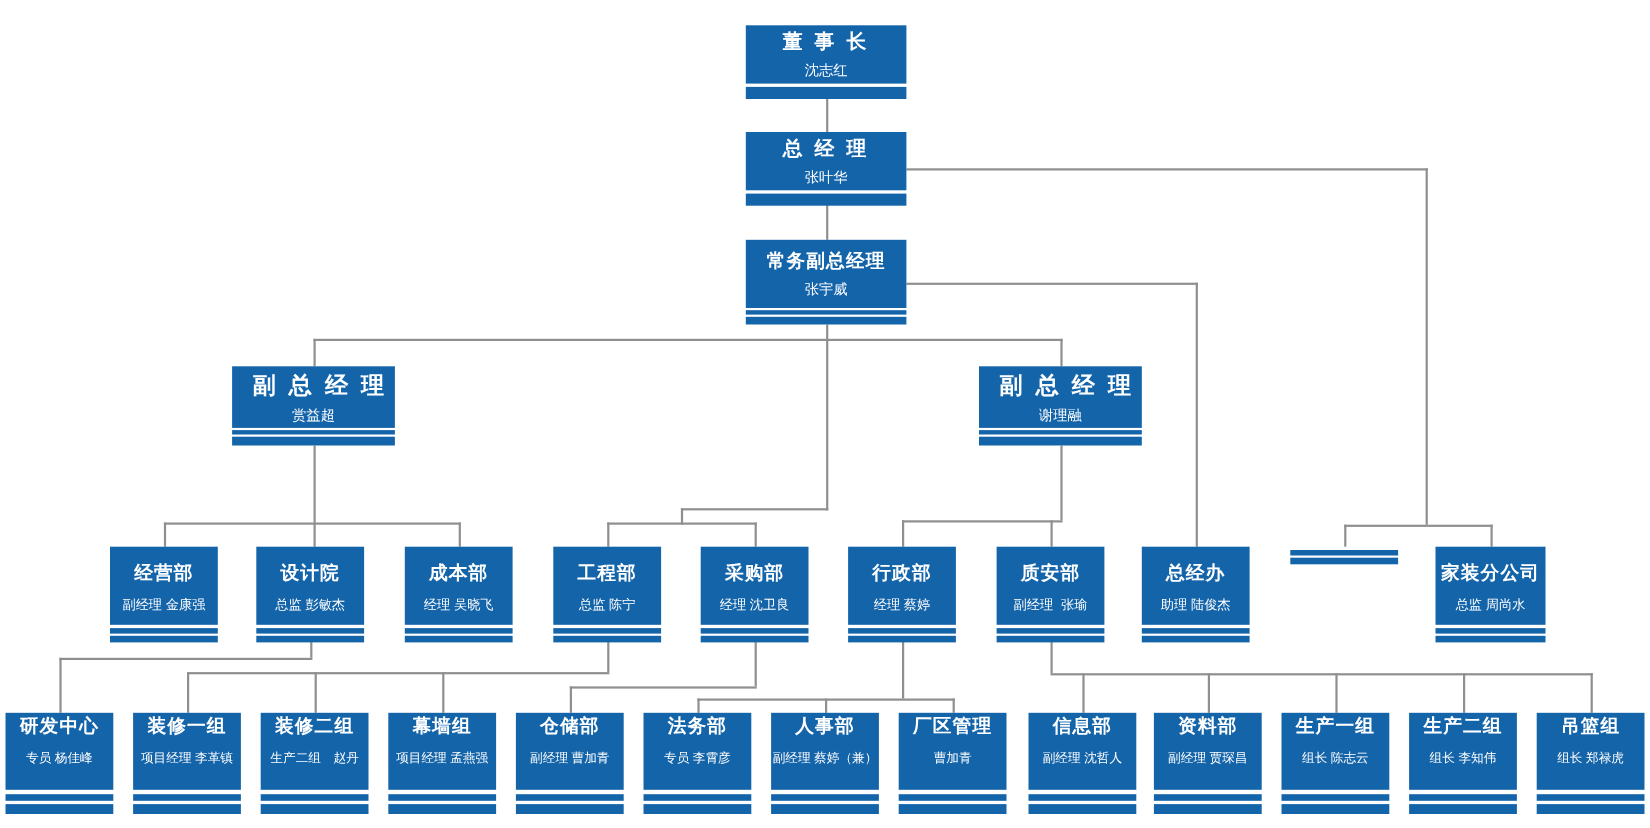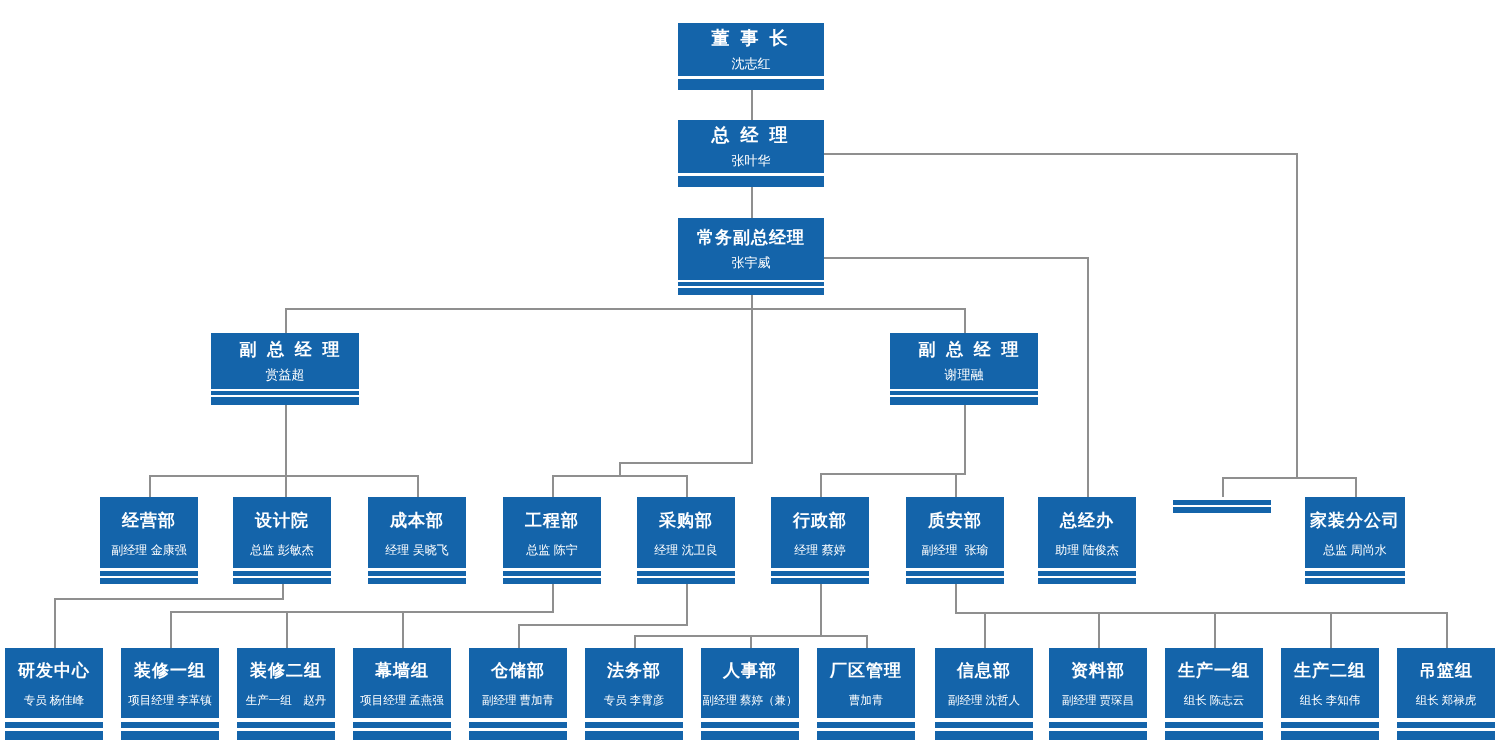--- a/index.html
+++ b/index.html
@@ -18,30 +18,30 @@
   .lv1 .body,.lv2 .body{height:53px;justify-content:center;gap:5px;}
   .lv1 .title,.lv2 .title{font-size:18px;letter-spacing:3px;}
   .lv1 .person,.lv2 .person{font-size:13px;}
   .lv1 .s1,.lv2 .s1{margin-top:3px;height:11px;}
   .lv3 .body{height:62px;justify-content:center;gap:5px;}
   .lv3 .title{font-size:17px;letter-spacing:1px;}
   .lv3 .person{font-size:13px;}
   .lv3 .s1{margin-top:2px;height:4px;}
   .lv3 .s2{margin-top:2px;height:7px;}
   .lv4 .body{height:56px;justify-content:center;gap:5px;}
-  .lv4 .title{font-size:17px;letter-spacing:3px;margin-left:12px;}
+  .lv4 .title{font-size:21px;letter-spacing:3px;margin-left:12px;}
   .lv4 .person{font-size:13px;}
   .lv4 .s1{margin-top:2px;height:4px;}
   .lv4 .s2{margin-top:2px;height:8px;}
   .lv5 .body{height:71px;padding-top:12px;gap:10px;}
   .lv5 .title{font-size:17px;letter-spacing:1px;}
   .lv5 .person{font-size:12px;}
   .lv5 .s1{margin-top:3px;height:5px;}
   .lv5 .s2{margin-top:2px;height:6px;}
-  .lv6 .body{height:70px;padding-top:11px;gap:11px;}
+  .lv6 .body{height:70px;gap:11px;}
   .lv6 .title{font-size:17px;letter-spacing:1px;}
   .lv6 .person{font-size:11.5px;}
   .lv6 .s1{margin-top:4px;height:6px;}
   .lv6 .s2{margin-top:3px;height:9px;}
   .line{position:absolute;background:#8f8f8f;}
   .line.h{height:2px;}
   .line.v{width:2px;}
 </style>
 </head>
 <body>
@@ -222,21 +222,21 @@
       <div class="body">
         <div class="title">装修一组</div>
         <div class="person">项目经理 李革镇</div>
       </div>
       <div class="stripe s1"></div>
       <div class="stripe s2"></div>
     </div>
     <div class="node lv6" style="left: 237px; top: 648px; width: 98px;">
       <div class="body">
         <div class="title">装修二组</div>
-        <div class="person">生产一组　赵丹</div>
+        <div class="person">生产二组　赵丹</div>
       </div>
       <div class="stripe s1"></div>
       <div class="stripe s2"></div>
     </div>
     <div class="node lv6" style="left: 353px; top: 648px; width: 98px;">
       <div class="body">
         <div class="title">幕墙组</div>
         <div class="person">项目经理 孟燕强</div>
       </div>
       <div class="stripe s1"></div>

